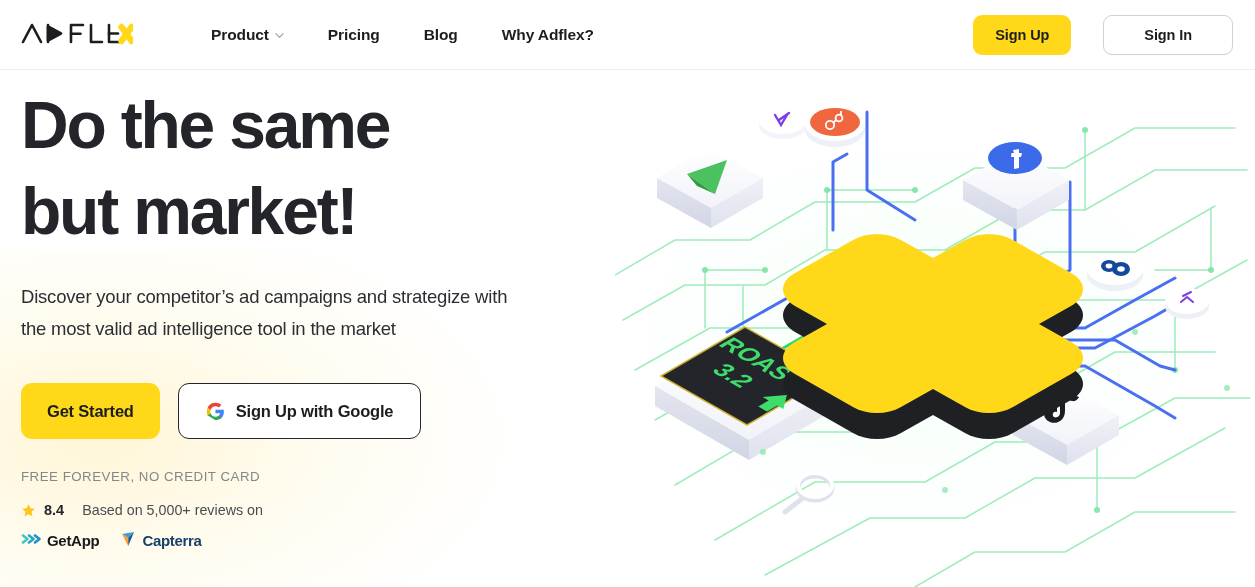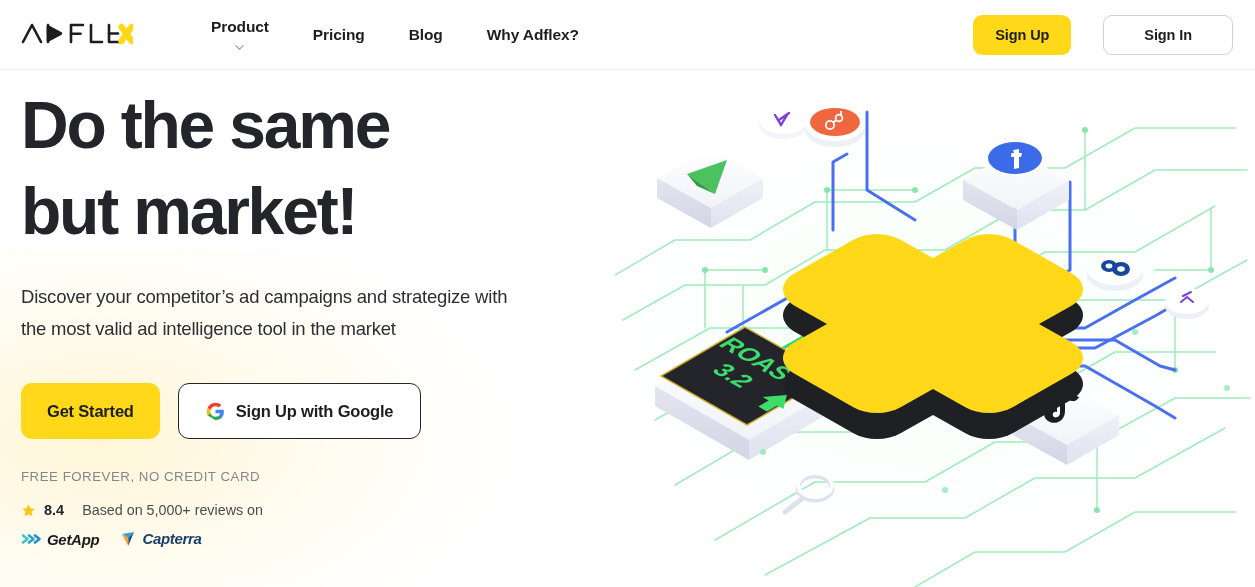--- a/index.html
+++ b/index.html
@@ -66,21 +66,20 @@
     align-items: center;
     gap: 6px;
     font-size: 15.5px;
     font-weight: 600;
     color: #1b1d21;
     padding: 8px 0;
     margin-right: 44px;
     cursor: pointer;
     white-space: nowrap;
     letter-spacing: -0.1px;
-    flex-direction: column;
   }
   .nav-item:last-child { margin-right: 0; }
   .chev {
     display: inline-block;
     width: 9px; height: 9px;
     position: relative;
     top: 1px;
   }
   .chev svg { display: block; }
 
@@ -198,21 +197,21 @@
   .star { width: 15px; height: 15px; flex: none; display:block; }
   .rating-score { font-weight: 700; color: #23252b; font-size: 14.5px; }
   .rating-text { margin-left: 10px; color: #4a4c53; }
 
   .review-logos {
     margin-top: 12px;
     display: flex;
     align-items: center;
     gap: 22px;
   }
-  .rl { display: flex; align-items: flex-start; gap: 4px; cursor: pointer; font-style: italic; }
+  .rl { display: flex; align-items: center; gap: 4px; cursor: pointer; }
   .rl-name { font-size: 15px; font-weight: 700; letter-spacing: -0.3px; }
   .getapp .rl-name { color: #18191c; }
   .capterra .rl-name { color: #19406c; }
 
   
   .hero-art {
     position: absolute;
     right: 0; top: 70px;
     width: 640px;
     height: 517px;

